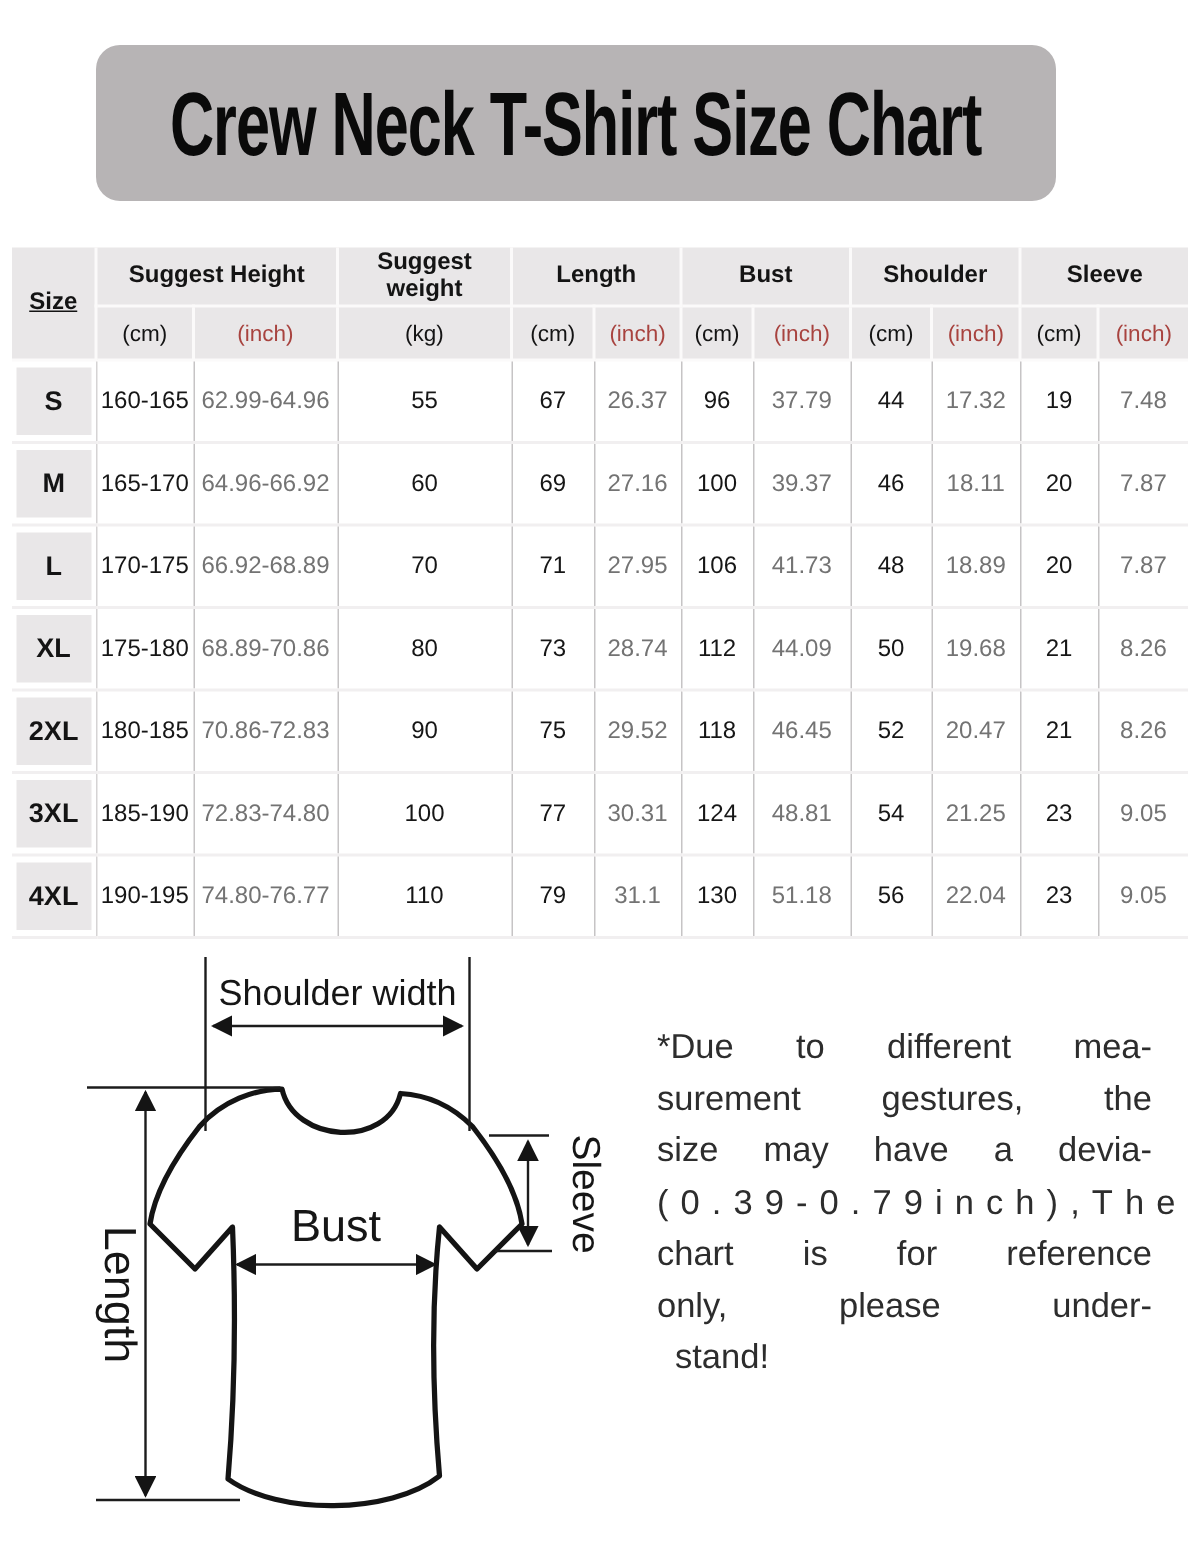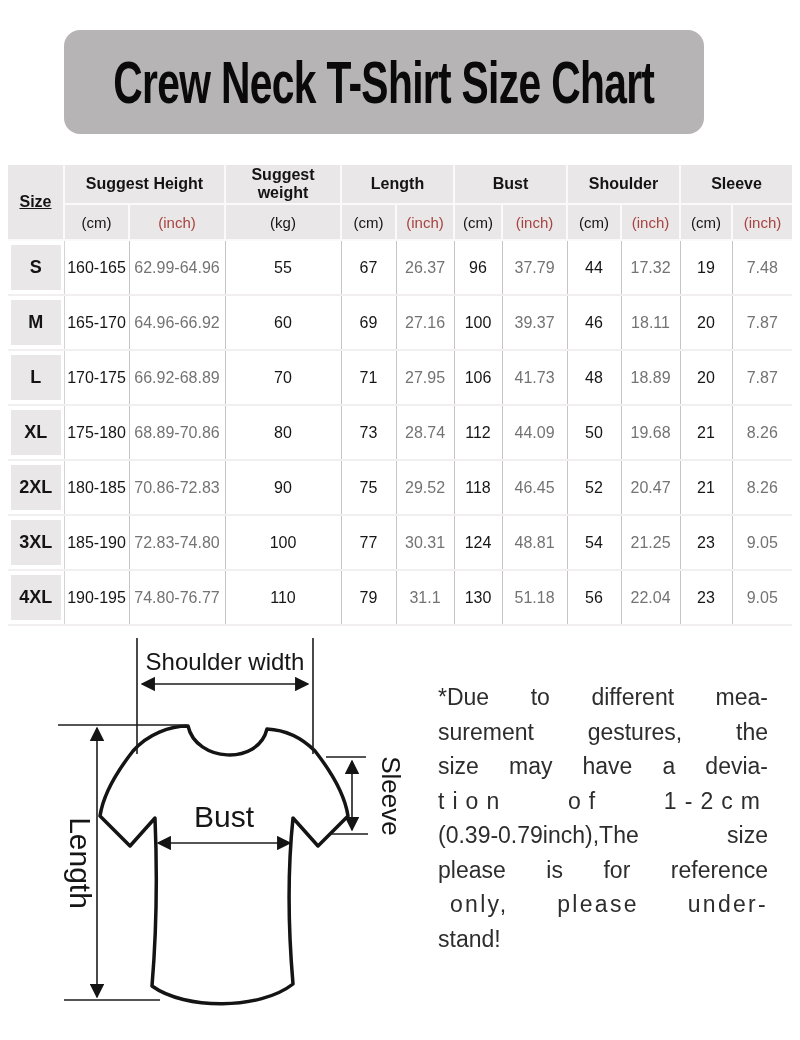--- a/index.html
+++ b/index.html
@@ -234,18 +234,17 @@
   <line x1="296" y1="131" x2="336" y2="131" stroke="#1c1c1c" stroke-width="1.6"></line>
   <line x1="300" y1="208" x2="338" y2="208" stroke="#1c1c1c" stroke-width="1.6"></line>
   <line x1="322" y1="135" x2="322" y2="204" stroke="#1c1c1c" stroke-width="1.6" marker-start="url(#ah)" marker-end="url(#ah)"></line>
   <text x="352" y="170" transform="rotate(90 352 170)" text-anchor="middle" font-size="26">Sleeve</text>
 </svg>
 
 <div class="disclaimer">
   <div class="d-line">*Due to different mea-</div>
   <div class="d-line">surement gestures, the</div>
   <div class="d-line">size may have a devia-</div>
-  <div class="d-line">tion of 1-2cm</div>
   <div class="d-line">(0.39-0.79inch),The size</div>
-  <div class="d-line">please is for reference</div>
+  <div class="d-line">chart is for reference</div>
   <div class="d-line">only, please under-</div>
   <div class="d-line">stand!</div>
 </div>
 
 </body></html>

